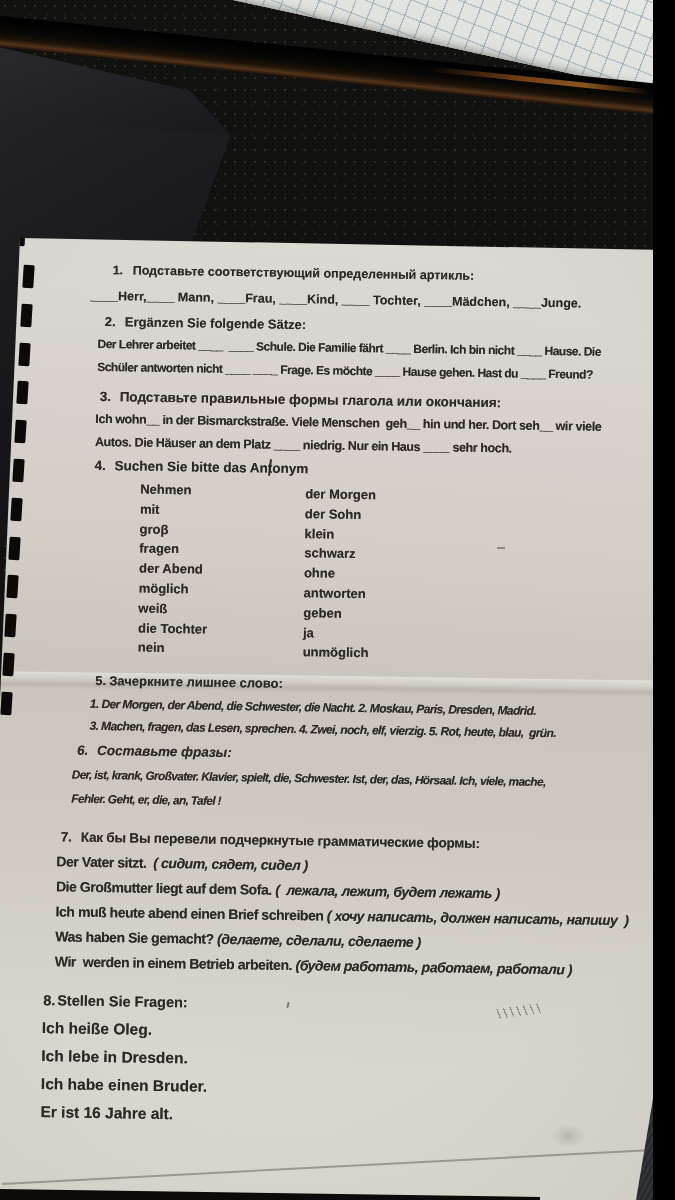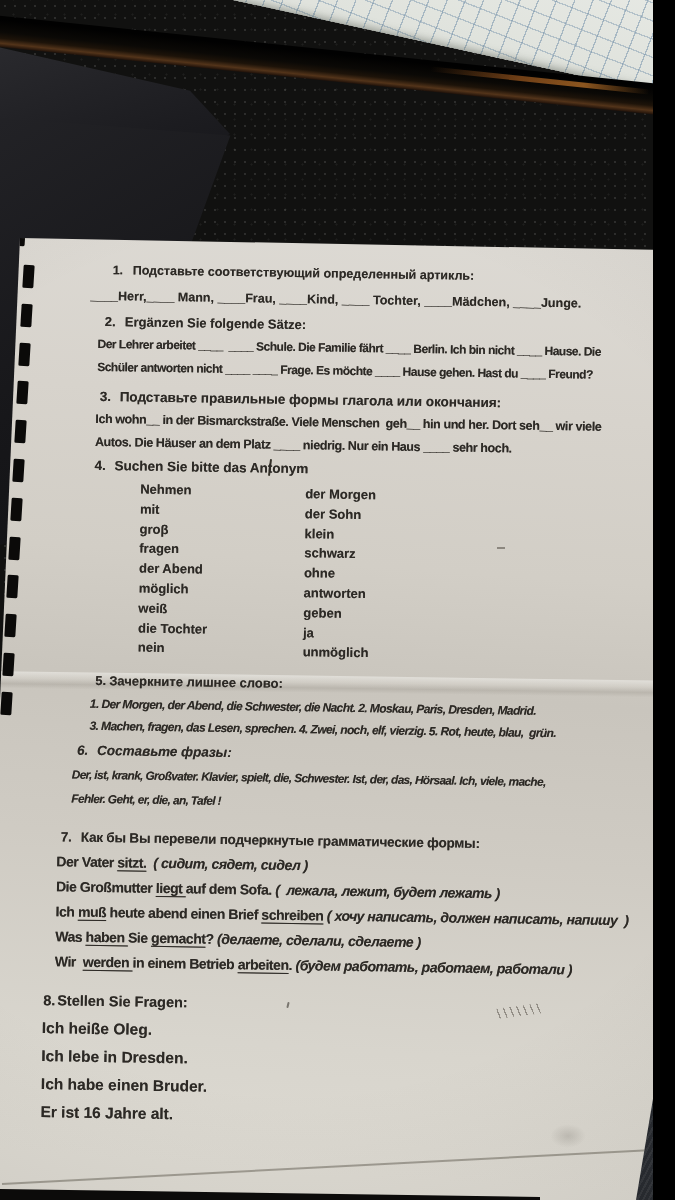--- a/index.html
+++ b/index.html
@@ -78,21 +78,21 @@
   .smudge{position:absolute;left:550px;top:1124px;width:36px;height:24px;
     background:radial-gradient(ellipse at center,rgba(60,55,48,.16),transparent 70%);}
 
   
   .text-layer{position:absolute;left:40px;top:252px;width:615px;height:940px;
     transform:rotate(.9deg);transform-origin:0 0;color:var(--text,#2c2925);
     text-shadow:0 0 .4px rgba(42,38,33,.55);}
   .sec{position:absolute;white-space:pre;font-weight:600;}
   .heading{font-weight:700;}
   .num{display:inline-block;min-width:20px;}
-  .u{text-decoration:underline;text-underline-offset:2.5px;text-decoration-thickness:1.2px;}
+  .u{text-underline-offset:2.5px;text-decoration-thickness:1.2px;}
   .it{font-style:italic;}
   .ital .line{font-style:italic;font-weight:700;}
 
   #s1{left:51px;top:4px;font-size:12.5px;line-height:26px;}   #s1 .heading{margin-left:22px;}
   #s2{left:59px;top:57px;font-size:12px;line-height:23px;letter-spacing:-.5px;}
       #s2 .heading{margin-left:7px;font-size:13px;letter-spacing:0;}
   #s3{left:58px;top:132px;font-size:12.5px;line-height:23px;letter-spacing:-.4px;}
       #s3 .heading{margin-left:4px;font-size:13.5px;letter-spacing:0;}
   #s4{left:58px;top:202px;font-size:13px;line-height:22px;}   #s4 .heading{font-size:13.5px;}
   .pairs{margin-top:1px;} .prow{position:relative;height:19.8px;}

